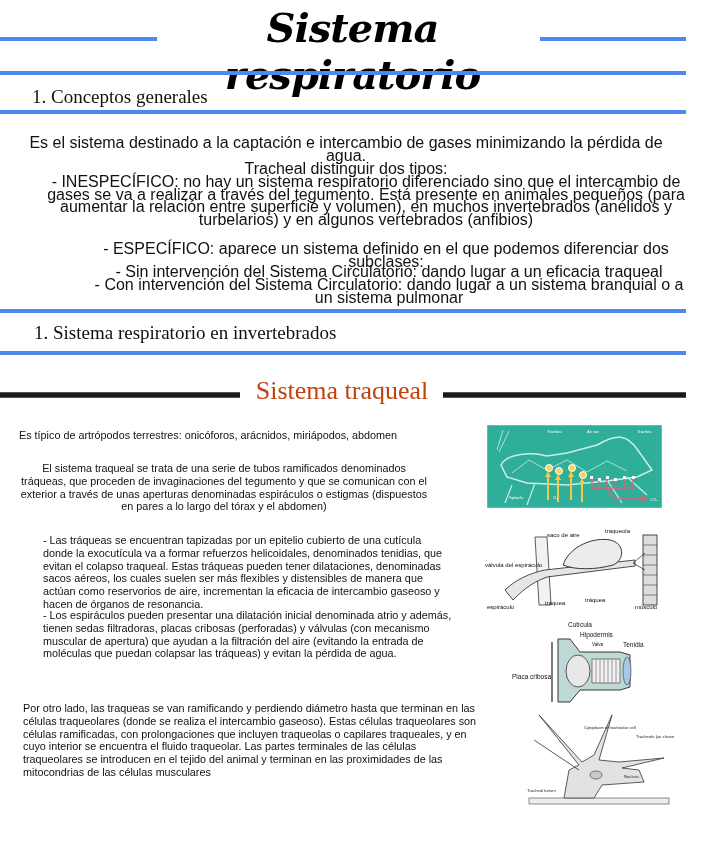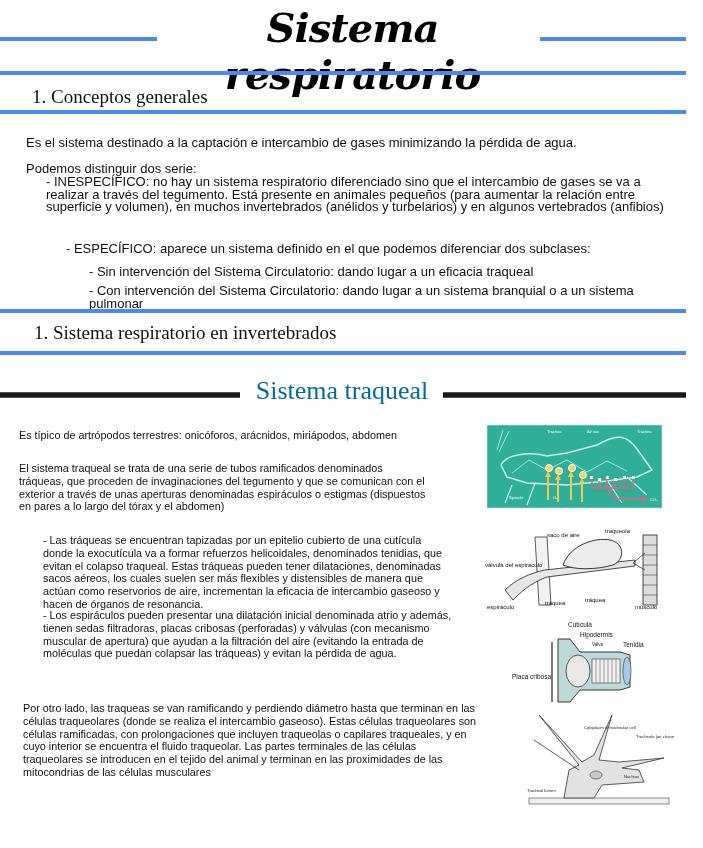--- a/index.html
+++ b/index.html
@@ -1,55 +1,55 @@
 <!DOCTYPE html>
 <html><head>
 <meta charset="utf-8">
 <style>
   html, body { margin: 0; padding: 0; background: #ffffff; }
   body { width: 703px; height: 848px; position: relative; overflow: hidden; font-family: "Liberation Sans", sans-serif; color: #111; }
   .bline { position: absolute; height: 4px; background: #4d87f0; }
   .kline { position: absolute; height: 6px; background: #1a1a1a; border-top: 1px solid #555; border-bottom: 1px solid #555; box-sizing: border-box; }
   .main-title { position: absolute; left: 170px; top: 4px; width: 365px; text-align: center; font-family: "DejaVu Serif", serif; font-style: italic; font-weight: bold; font-size: 40px; letter-spacing: -1px; color: #000; }
   .section-head { position: absolute; font-family: "Liberation Serif", serif; font-size: 19px; color: #111; }
-  .sub-title { position: absolute; left: 246px; top: 376px; width: 192px; text-align: center; font-family: "Liberation Serif", serif; font-size: 26px; color: #0369a1; }
-  .p { position: absolute; font-size: 13px; line-height: 12.6px; color: #111; }
+  .sub-title { position: absolute; left: 246px; top: 376px; width: 192px; text-align: center; font-family: "Liberation Serif", serif; font-size: 26px; color: #c2410c; }
+  .p { position: absolute; font-size: 16px; line-height: 12.6px; color: #111; text-align: center; }
   .p2 { position: absolute; font-size: 10.8px; line-height: 12.8px; color: #111; }
   .fig { position: absolute; overflow: hidden; }
   .fig svg { display: block; }
   .lbl { font-family: "Liberation Sans", sans-serif; }
 </style>
 </head>
 <body>
 
 <div class="bline" style="left:0; top:37px; width:157px;"></div>
 <div class="main-title">Sistema respiratorio</div>
 <div class="bline" style="left:540px; top:37px; width:146px;"></div>
 
 <div class="bline" style="left:0; top:71px; width:686px;"></div>
 <div class="section-head" style="left:32px; top:86px;">1. Conceptos generales</div>
 <div class="bline" style="left:0; top:110px; width:686px;"></div>
 
 <div class="p" style="left:26px; top:137px; width:640px;">Es el sistema destinado a la captación e intercambio de gases minimizando la pérdida de agua.</div>
-<div class="p" style="left:26px; top:163px; width:640px;">Podemos distinguir dos serie:</div>
+<div class="p" style="left:26px; top:163px; width:640px;">Tracheal distinguir dos tipos:</div>
 <div class="p" style="left:46px; top:176px; width:640px;">- INESPECÍFICO: no hay un sistema respiratorio diferenciado sino que el intercambio de gases se va a realizar a través del tegumento. Está presente en animales pequeños (para aumentar la relación entre superficie y volumen), en muchos invertebrados (anélidos y turbelarios) y en algunos vertebrados (anfibios)</div>
 <div class="p" style="left:46px; top:243px; width:640px;margin-left:20px;">- ESPECÍFICO: aparece un sistema definido en el que podemos diferenciar dos subclases:</div>
 <div class="p" style="left:89px; top:266px; width:600px;">- Sin intervención del Sistema Circulatorio: dando lugar a un eficacia traqueal</div>
-<div class="p" style="left:89px; top:285px; width:600px;">- Con intervención del Sistema Circulatorio: dando lugar a un sistema branquial o a un sistema pulmonar</div>
+<div class="p" style="left:89px; top:279px; width:600px;">- Con intervención del Sistema Circulatorio: dando lugar a un sistema branquial o a un sistema pulmonar</div>
 
 <div class="bline" style="left:0; top:309px; width:686px;"></div>
 <div class="section-head" style="left:34px; top:322px;">1. Sistema respiratorio en invertebrados</div>
 <div class="bline" style="left:0; top:351px; width:686px;"></div>
 
 <div class="kline" style="left:0; top:392px; width:240px;"></div>
 <div class="sub-title">Sistema traqueal</div>
 <div class="kline" style="left:443px; top:392px; width:243px;"></div>
 
 <div class="p2" style="left:19px; top:429px; width:460px;">Es típico de artrópodos terrestres: onicóforos, arácnidos, miriápodos, abdomen</div>
-<div class="p2" style="left:19px; top:462px; width:410px;">El sistema traqueal se trata de una serie de tubos ramificados denominados tráqueas, que proceden de invaginaciones del tegumento y que se comunican con el exterior a través de unas aperturas denominadas espiráculos o estigmas (dispuestos en pares a lo largo del tórax y el abdomen)</div>
+<div class="p2" style="left:19px; top:462px; width:410px;text-align:center;">El sistema traqueal se trata de una serie de tubos ramificados denominados tráqueas, que proceden de invaginaciones del tegumento y que se comunican con el exterior a través de unas aperturas denominadas espiráculos o estigmas (dispuestos en pares a lo largo del tórax y el abdomen)</div>
 <div class="p2" style="left:43px; top:534px; width:400px;">- Las tráqueas se encuentran tapizadas por un epitelio cubierto de una cutícula donde la exocutícula va a formar refuerzos helicoidales, denominados tenidias, que evitan el colapso traqueal. Estas tráqueas pueden tener dilataciones, denominadas sacos aéreos, los cuales suelen ser más flexibles y distensibles de manera que actúan como reservorios de aire, incrementan la eficacia de intercambio gaseoso y hacen de órganos de resonancia.</div>
 <div class="p2" style="left:43px; top:609px; width:420px;">- Los espiráculos pueden presentar una dilatación inicial denominada atrio y además, tienen sedas filtradoras, placas cribosas (perforadas) y válvulas (con mecanismo muscular de apertura) que ayudan a la filtración del aire (evitando la entrada de moléculas que puedan colapsar las tráqueas) y evitan la pérdida de agua.</div>
 <div class="p2" style="left:23px; top:702px; width:455px;">Por otro lado, las traqueas se van ramificando y perdiendo diámetro hasta que terminan en las células traqueolares (donde se realiza el intercambio gaseoso). Estas células traqueolares son células ramificadas, con prolongaciones que incluyen traqueolas o capilares traqueales, y en cuyo interior se encuentra el fluido traqueolar. Las partes terminales de las células traqueolares se introducen en el tejido del animal y terminan en las proximidades de las mitocondrias de las células musculares</div>
 
 <div class="fig" style="left:487px; top:425px; width:175px; height:83px;">
   <svg width="175" height="83" viewBox="0 0 175 83">
     <rect width="175" height="83" fill="#2fae9a"></rect>
     <rect x="0" y="0" width="175" height="83" fill="none" stroke="#7fd5c6" stroke-width="1"></rect>
     <path d="M14 40 C20 28 45 27 60 31 L80 28 L110 20 C130 8 140 10 150 24 L165 45 L150 52 L120 56 L80 60 L40 58 L20 52 Z" fill="none" stroke="#c8efe8" stroke-width="1.5"></path>
     <path d="M25 48 L42 35 L60 45 L80 35 L100 47 L120 36 L140 46" fill="none" stroke="#c8efe8" stroke-width="0.8"></path>

